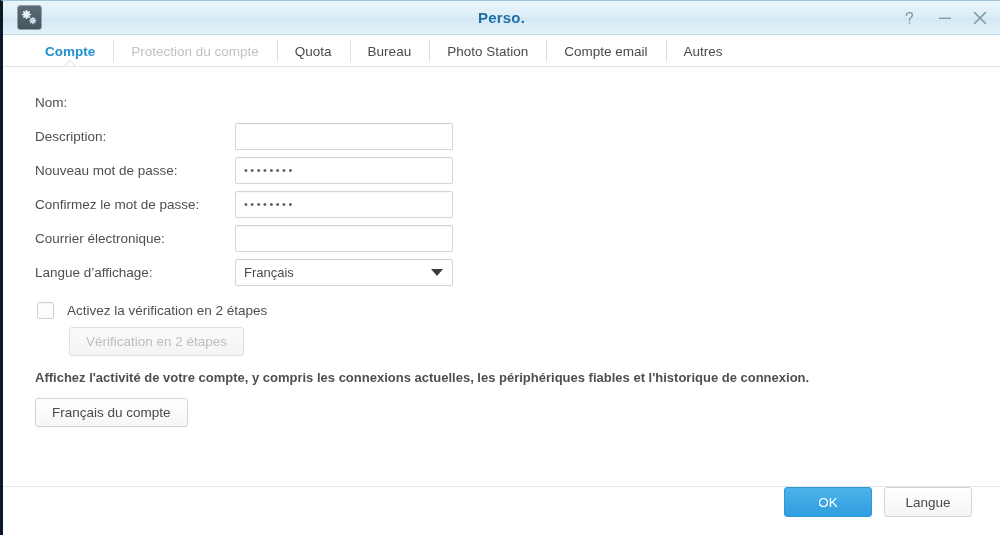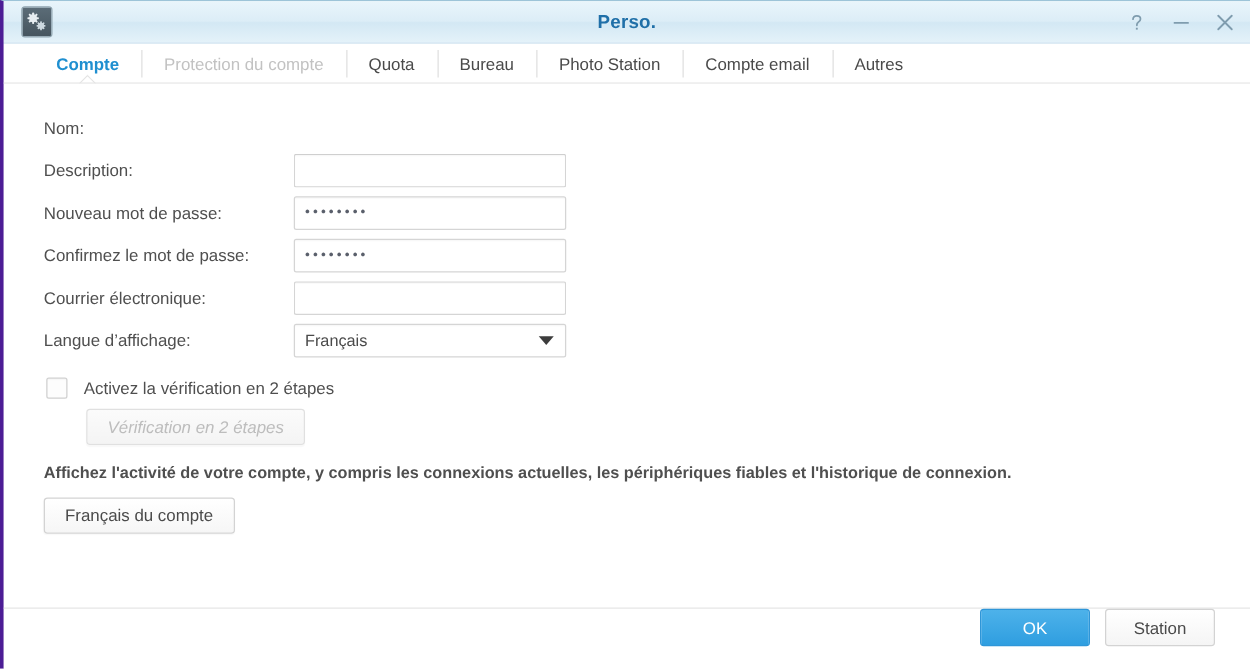--- a/index.html
+++ b/index.html
@@ -13,21 +13,21 @@
     font-family: "Liberation Sans", sans-serif;
     overflow: hidden;
   }
 
   .window {
     position: relative;
     width: 1000px;
     height: 535px;
     background: #ffffff;
     box-sizing: border-box;
-    border-left: 3px solid #4c1d95;
+    border-left: 3px solid #0f172a;
     border-top: 1px solid #9dc4d8;
     display: flex;
     flex-direction: column;
   }
 
   
   .titlebar {
     position: relative;
     height: 33px;
     flex: 0 0 33px;
@@ -260,21 +260,20 @@
     font-family: "Liberation Sans", sans-serif;
     font-size: 13.5px;
     color: #4a4a4a;
     cursor: default;
     box-shadow: 0 1px 1px rgba(0,0,0,0.03);
   }
   .btn.disabled {
     color: #bdbdbd;
     background: linear-gradient(to bottom, #fbfbfb 0%, #f4f4f4 100%);
     border-color: #e0e0e0;
-    font-style: italic;
   }
 
   .btn-2step-wrap {
     padding-left: 66px;
     margin-top: 2px;
   }
 
   .desc-text {
     padding-left: 32px;
     margin-top: 14px;
@@ -466,17 +465,17 @@
       </div>
     </div>
 
   </div>
 
   <div class="footer">
     <div class="btn-primary">
       <span>OK</span>
     </div>
     <div class="btn-secondary">
-      <span>Station</span>
+      <span>Langue</span>
     </div>
   </div>
 
 </div>
 
 </body></html>

